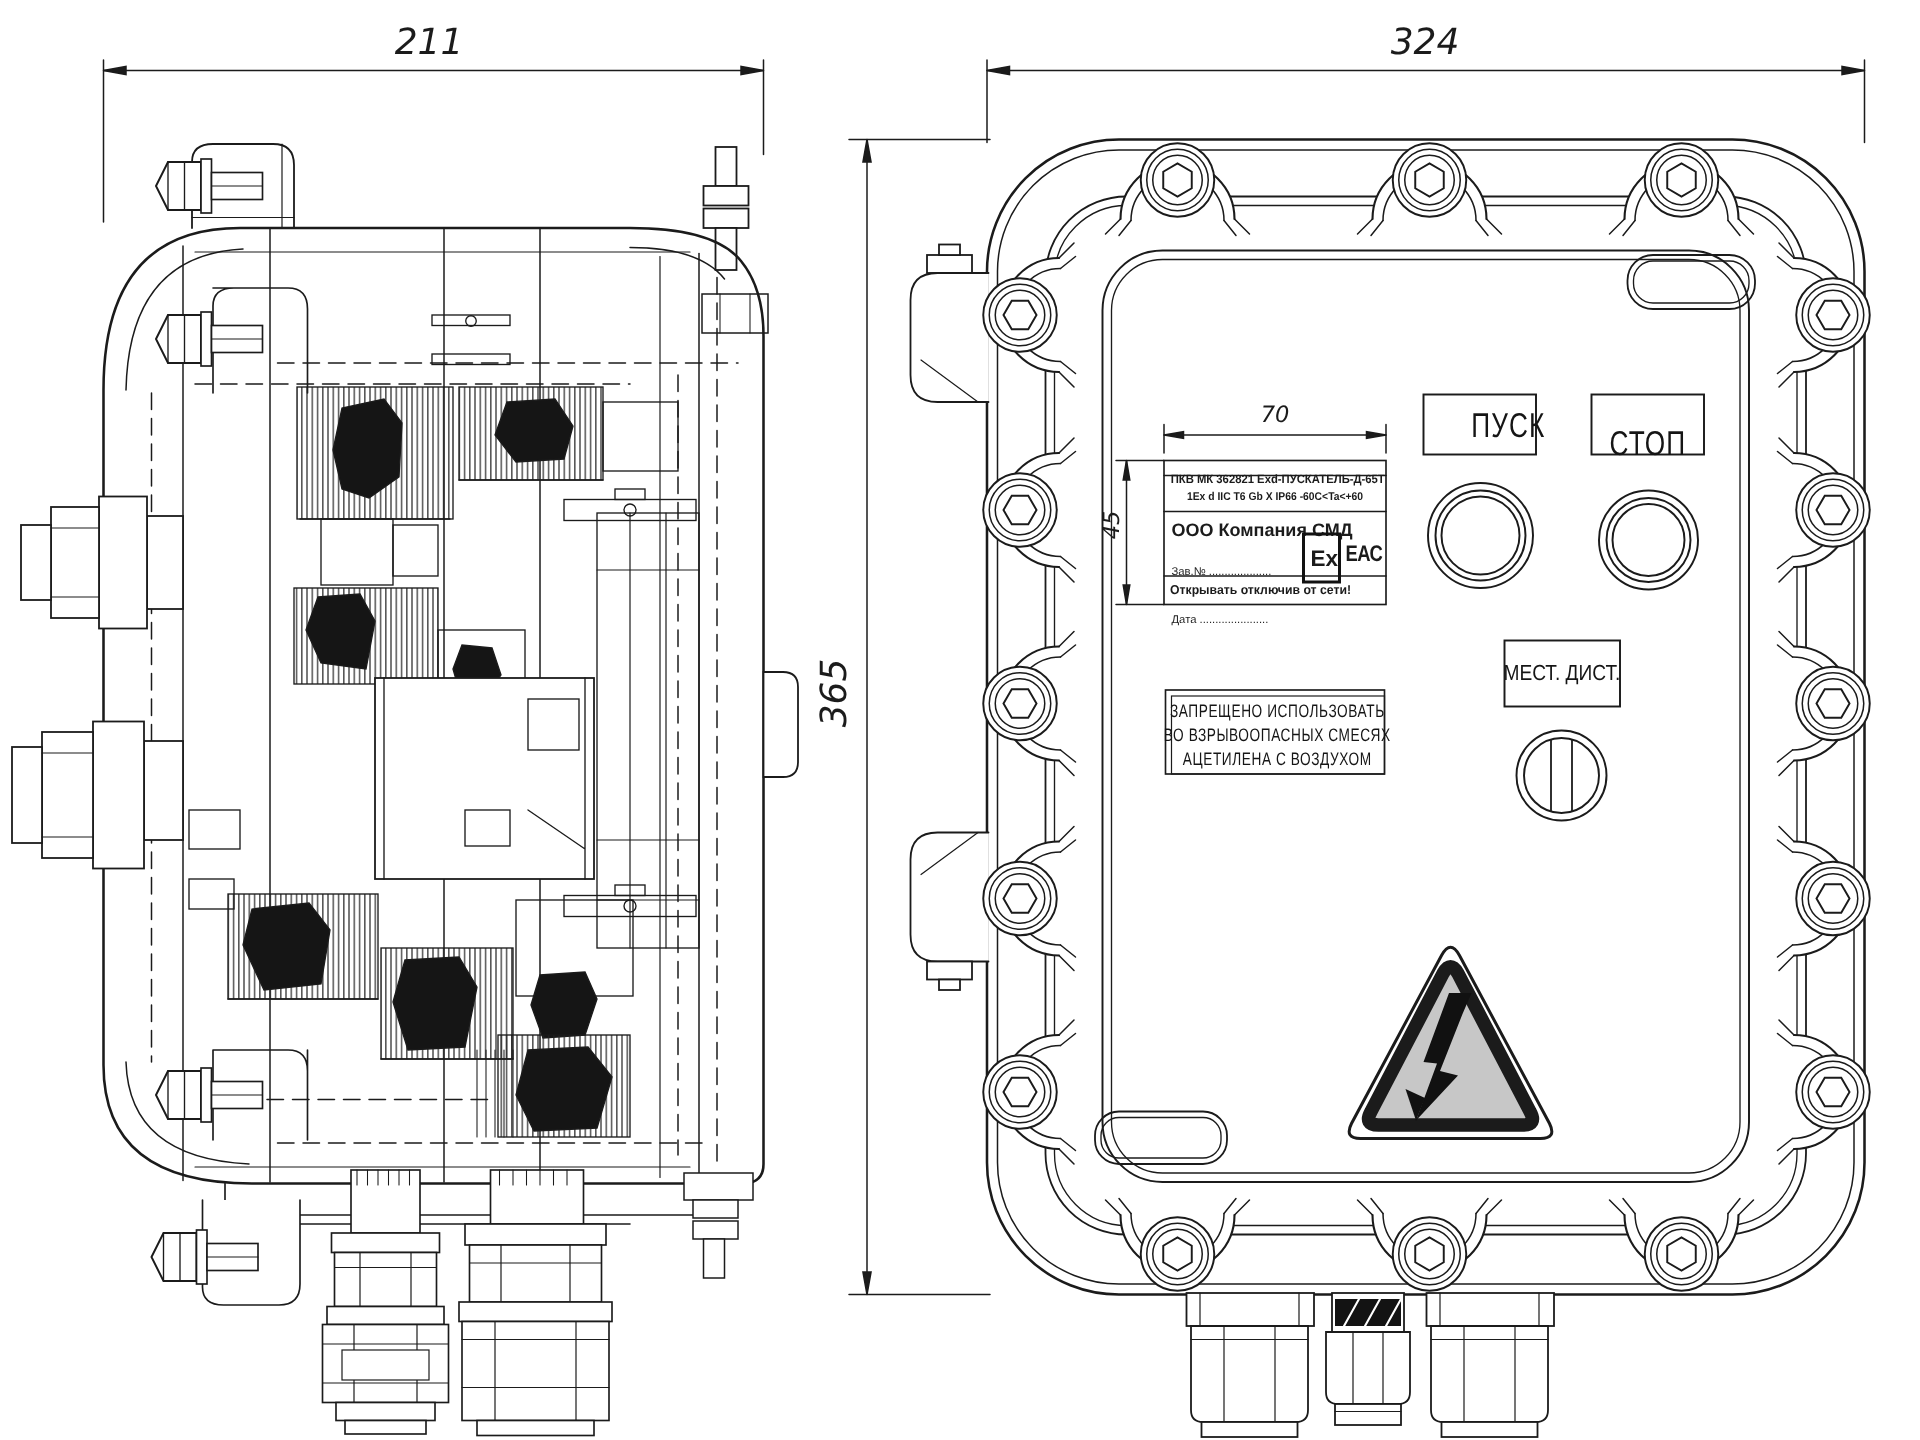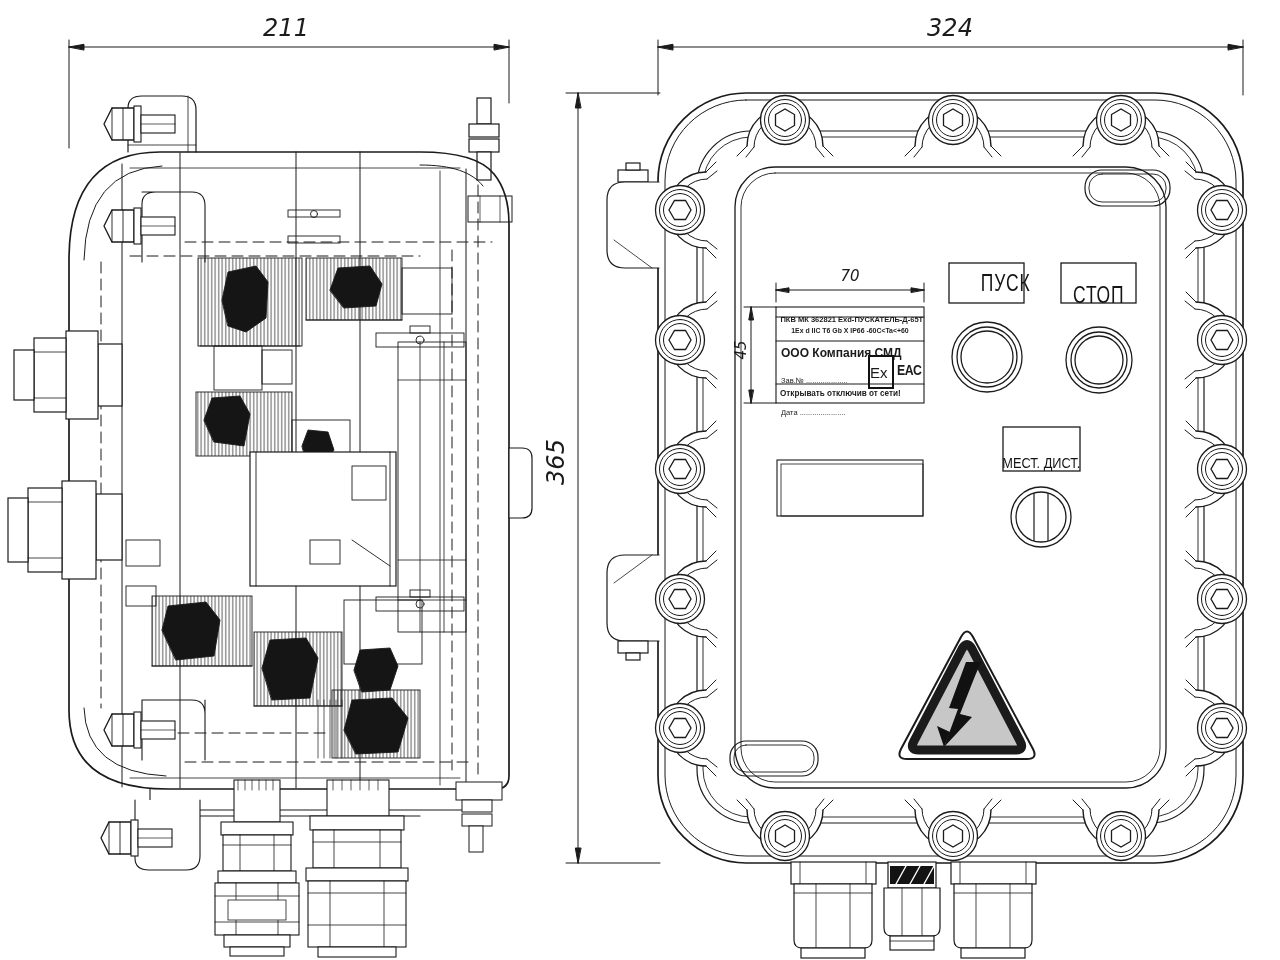--- a/index.html
+++ b/index.html
@@ -21,21 +21,21 @@
   .sellbl { font-size:14.5px; font-weight:500; }
   .warn3 { font-size:12px; font-weight:500; line-height:1.35; letter-spacing:0.5px; }
   .plate { position:absolute; left:776px; top:307px; width:148px; height:96px; font-family:"Liberation Sans",sans-serif; }
   .plate .l { position:absolute; white-space:nowrap; }
   .p1 { top:8px;  width:100%; text-align:center; font-size:8px;  font-weight:bold; transform:scaleX(0.94); transform-origin:center; }
   .p2 { top:19px; width:100%; text-align:center; font-size:7.5px; font-weight:bold; white-space:pre; transform:scaleX(0.92); transform-origin:center; }
   .pc { top:39px; left:5px; font-size:12px; font-weight:bold; }
   .ps { top:53px; left:5px; font-size:7.5px;margin-top:16px; }
   .pd { top:65px; left:5px; font-size:7.5px;margin-top:36px; }
   .pex { position:absolute; left:92px; top:48px; width:26px; height:34px; border:2.5px solid #111;
-         display:flex; align-items:center; justify-content:flex-start; font-size:15px; font-weight:normal; }
+         display:flex; align-items:center; justify-content:flex-end; font-size:15px; font-weight:bold; }
   .peac { position:absolute; left:121px; top:54px; font-size:15px; font-weight:bold; transform:scaleX(0.82); transform-origin:left; letter-spacing:-0.5px; }
   .pw { top:81px; left:4px; font-size:8.5px; font-weight:bold; transform:scaleX(0.96); transform-origin:left; }
 </style>
 </head>
 <body>
 
 <div class="canvas">
 
 <svg width="1280" height="960" viewBox="0 0 1280 960">
 <defs>
@@ -349,24 +349,31 @@
 <div class="txt dim ctr rot" style="left:521px; top:448px; width:70px; height:28px;">365</div>
 <div class="txt dim dim-sm ctr" style="left:820px; top:267px; width:60px; height:18px;">70</div>
 <div class="txt dim dim-sm ctr rot" style="left:713px; top:341px; width:56px; height:18px;">45</div>
 
 <div class="txt ctr btnlbl" style="left:968px; top:263px; width:75px; height:40px;text-align:center;">
   <span class="cond">ПУСК</span>
 </div>
 <div class="txt ctr btnlbl" style="left:1061px; top:263px; width:75px; height:40px;margin-top:12px;">
   <span class="cond">СТОП</span>
 </div>
-<div class="txt ctr sellbl" style="left:1003px; top:427px; width:77px; height:44px;align-items:flex-end;">
+<div class="txt ctr sellbl" style="left:1003px; top:427px; width:77px; height:44px;">
   <span class="cond2">МЕСТ. ДИСТ.</span>
 </div>
 
+<div class="txt ctr warn3" style="left:781px; top:464px; width:142px; height:52px;">
+  <div class="cond">
+    <div>ЗАПРЕЩЕНО ИСПОЛЬЗОВАТЬ</div>
+    <div>ВО ВЗРЫВООПАСНЫХ СМЕСЯХ</div>
+    <div>АЦЕТИЛЕНА С ВОЗДУХОМ</div>
+  </div>
+</div>
 
 <div class="plate">
   <div class="l p1">ПКВ МК 362821 Exd-ПУСКАТЕЛЬ-Д-65Т</div>
   <div class="l p2">1Ex d IIC T6 Gb X   IP66   -60C&lt;Ta&lt;+60</div>
   <div class="l pc">ООО Компания СМД</div>
   <div class="l ps">Зав.№ ....................</div>
   <div class="l pd">Дата ......................</div>
   <div class="pex">
     <span>Ex</span>
   </div>

